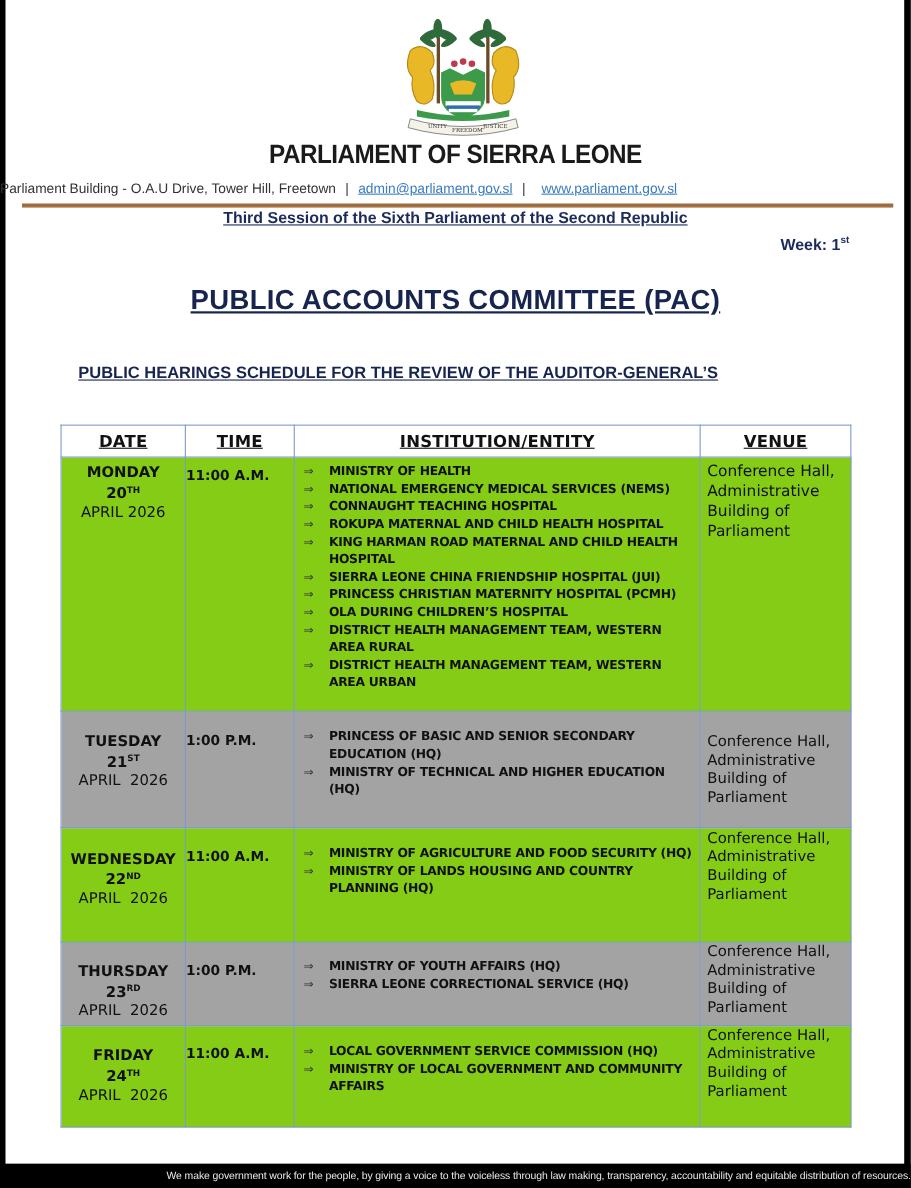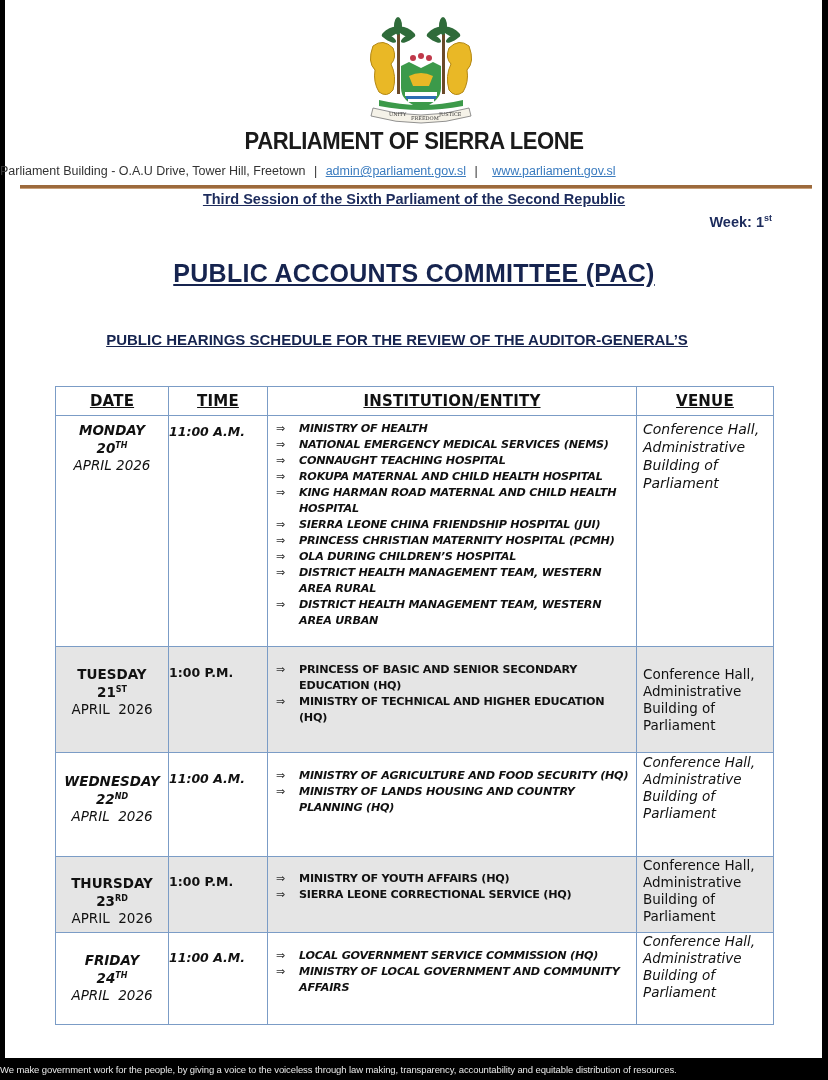--- a/index.html
+++ b/index.html
@@ -6,21 +6,21 @@
   body {
     width: 828px; height: 1080px; position: relative; overflow: hidden;
     background: #000; font-family: "Liberation Sans", sans-serif;
   }
   .page {
     position: absolute; left: 5px; top: 0; width: 817px; height: 1058px;
     background: #fff;
   }
   .footer-bar {
     position: absolute; left: 0; top: 1058px; width: 828px; height: 22px;
-    background: #000; color: #e8e8e8; font-size: 9.5px; text-align: left;
+    background: #000; color: #e8e8e8; font-size: 9.5px; text-align: right;
     line-height: 24px; letter-spacing: -0.1px;
   }
   
   .crest { position: absolute; left: 354px; top: 16px; width: 124px; height: 108px; }
   .org-name {
     position: absolute; left: 0; width: 828px; top: 127px; text-align: center;
     font-size: 24px; font-weight: bold; color: #1a1a1a; letter-spacing: -0.5px;
     transform: scaleX(0.92); transform-origin: 414px 0;
   }
   .org-address {
@@ -42,42 +42,42 @@
     font-size: 14.5px; font-weight: bold; color: #1c2b5c;
   }
   .week sup { font-size: 9px; }
   .committee {
     position: absolute; left: 0; width: 828px; top: 259px; text-align: center;
     font-size: 25px; font-weight: bold; color: #16244f; text-decoration: underline;
     letter-spacing: 0.3px;
   }
   .schedule-title {
     position: absolute; left: 0; width: 724px; top: 328px; text-align: center;
-    font-size: 15px; font-weight: bold; color: #16244f; line-height: 23px; padding-left: 35px;
+    font-size: 15px; font-weight: bold; color: #16244f; line-height: 23px;
   }
   .schedule-title span { text-decoration: underline; }
 
   table.sched {
     position: absolute; left: 55px; top: 386px; width: 718px;
     border-collapse: collapse; table-layout: fixed;
     font-family: "DejaVu Sans", sans-serif; color: #111;
   }
   table.sched col.c-date { width: 113px; }
   table.sched col.c-time { width: 99px; }
   table.sched col.c-inst { width: 369px; }
   table.sched col.c-venue { width: 137px; }
   table.sched th, table.sched td {
     border: 1.5px solid #7b9cc6; vertical-align: top; padding: 0;
   }
   table.sched th {
     background: #fff; height: 28px; font-size: 15px; font-weight: bold;
     text-align: center; vertical-align: middle; letter-spacing: 0.2px; text-decoration: underline;
   }
-  tr.shaded td { background: #ffffff; font-style: italic; }
-  tr.plain td { background: #e5e5e5; }
+  tr.shaded td { background: #84cc16; }
+  tr.plain td { background: #a3a3a3; }
   td.date { text-align: center; }
   .day { font-size: 13.5px; font-weight: bold; display: block; line-height: 16px; }
   .dnum { font-size: 13.5px; font-weight: bold; display: block; line-height: 16px; }
   .dnum sup { font-size: 8px; vertical-align: 5px; }
   .month { font-size: 13.5px; display: block; line-height: 18px; }
   td.time { text-align: left; font-size: 12.5px; font-weight: bold; }
   td.inst ul { list-style: none; margin: 0; padding: 0 4px 0 0; }
   td.inst li {
     position: relative; padding-left: 31px; font-size: 11.2px; font-weight: bold;
     line-height: 16px; letter-spacing: -0.25px;

